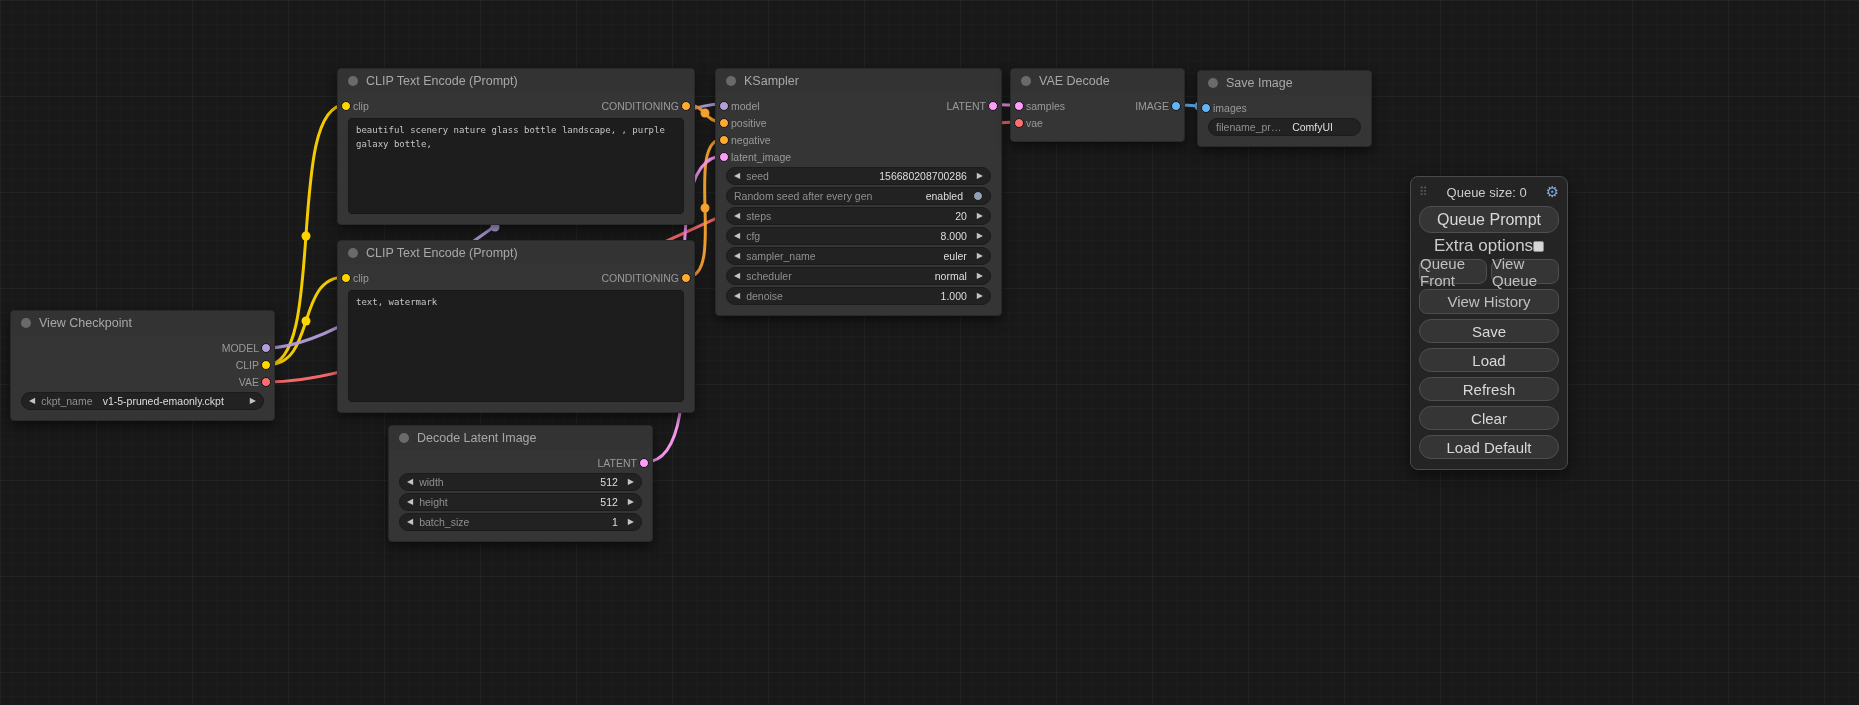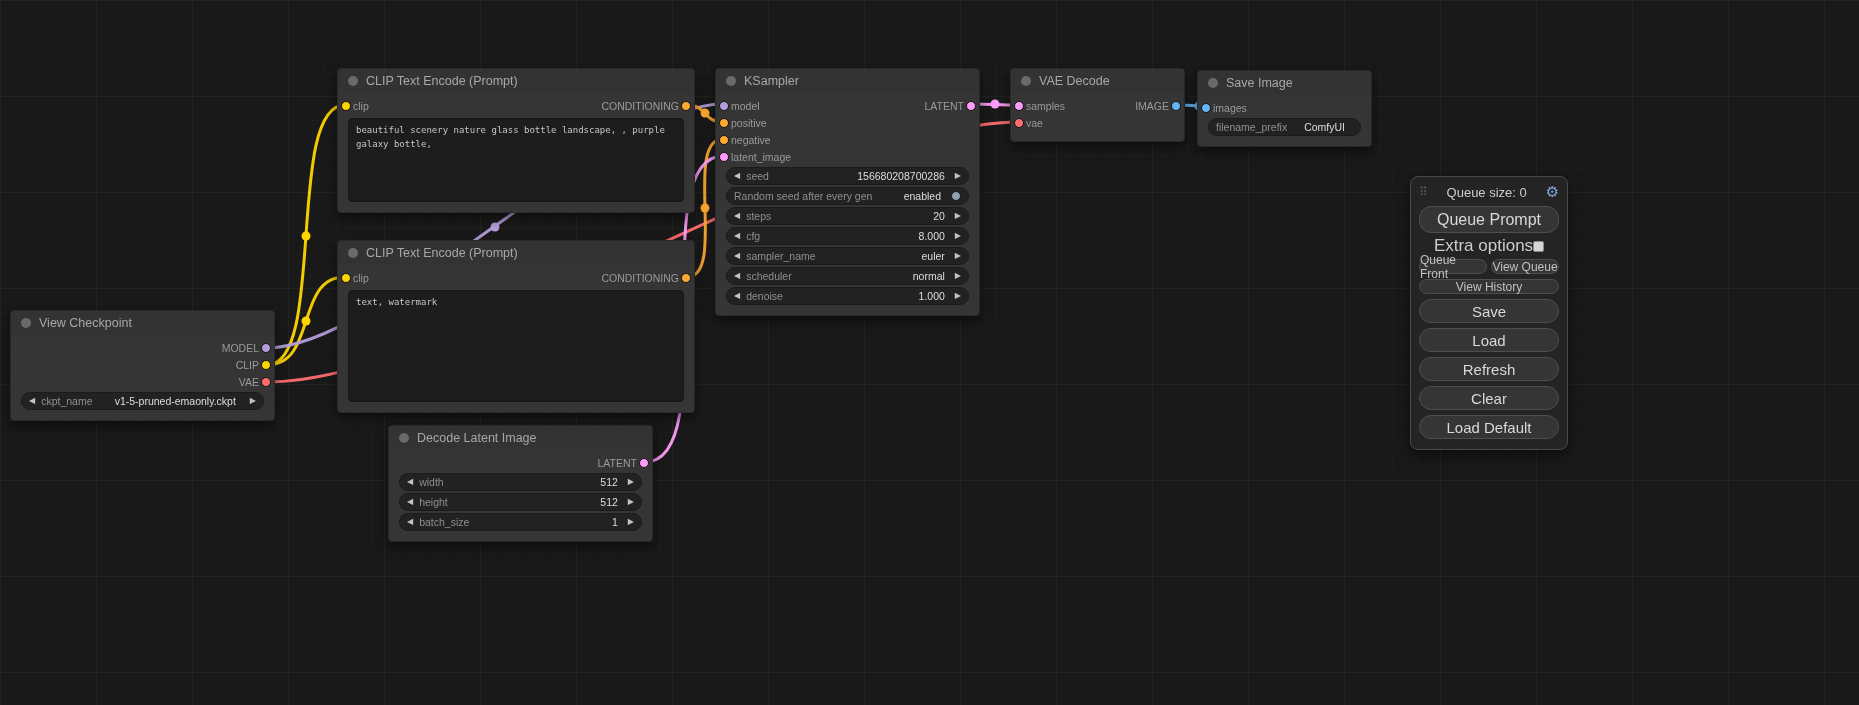--- a/index.html
+++ b/index.html
@@ -37,21 +37,21 @@
   .port.out{right:3px}
 
   .widget{
     height:18px;background:#222222;border:1px solid #1b1b1b;border-radius:9px;
     margin:2px 10px 0;display:flex;align-items:center;gap:6px;padding:0 7px;font-size:10.5px;white-space:nowrap;
   }
   .widget .arrow{color:#c4c4c4;font-size:8px;line-height:1;flex:none}
   .widget .w-label{color:#8f8f8f;overflow:hidden;text-overflow:ellipsis}
   .widget .grow{flex:1;text-align:left}
   .widget .w-value{color:#dedede;margin-right:4px}
-  .widget .w-value.pad{margin-right:8px}
+  .widget .w-value.pad{margin-right:20px}
   .toggle-dot{width:10px;height:10px;border-radius:50%;border:1px solid #141414;flex:none}
 
   .prompt{
     background:#1d1d1d;border:1px solid #181818;border-radius:4px;margin:4px 10px 0;padding:5px 7px;
     font-family:"DejaVu Sans Mono",monospace;font-size:9px;line-height:1.5;color:#c6c6c6;
     white-space:pre-wrap;word-break:break-word;overflow:hidden;
   }
 
   .menu{
     position:absolute;left:1410px;top:176px;width:158px;background:#242424;
@@ -60,21 +60,21 @@
   }
   .menu-header{display:flex;align-items:center;justify-content:space-between;color:#cccccc;font-size:13px;height:18px}
   .menu-header .drag{color:#5a5a5a;font-size:12px;cursor:move}
   .menu-header .gear{color:#7fa8d9;font-size:15px;cursor:pointer}
   .btn{
     background:#353535;border:1px solid #4e4e4e;border-radius:12px;color:#d8d8d8;
     display:flex;align-items:center;justify-content:center;cursor:pointer;user-select:none;
   }
   .btn.big{height:27px;font-size:16px}
   .btn.med{height:24px;font-size:15px}
-  .btn.small{height:15px;font-size:12px;flex:1;color:#c0c0c0;border-radius:8px}
+  .btn.small{height:25px;font-size:15px;flex:1;color:#c0c0c0;border-radius:8px}
   .btn-row{display:flex;gap:4px}
   .extra-row{display:flex;align-items:center;justify-content:center;gap:0;color:#cccccc;font-size:17px;height:16px}
   .checkbox{width:11px;height:11px;background:#d6d6d6;border:1px solid #8a8a8a;border-radius:2px}
   .vh-wrap{display:flex;justify-content:center}
   .vh-wrap .btn{width:104px}
 </style>
 </head>
 <body>
 
 <svg id="wires" xmlns="http://www.w3.org/2000/svg">
@@ -131,21 +131,21 @@
     <span class="title-dot"></span>
     <span>CLIP Text Encode (Prompt)</span>
   </div>
   <div class="node-body">
     <div class="slot dual">
       <span class="port in" style="background-color: rgb(255, 213, 0);"></span>
       <span>clip</span>
       <span>CONDITIONING</span>
       <span class="port out" style="background-color: rgb(255, 169, 49);"></span>
     </div>
-    <div class="prompt" style="height:84px">beautiful scenery nature glass bottle landscape, , purple galaxy bottle,</div>
+    <div class="prompt" style="height:96px">beautiful scenery nature glass bottle landscape, , purple galaxy bottle,</div>
   </div>
 </div>
 
 <div class="node" style="left:337px;top:240px;width:358px">
   <div class="node-title">
     <span class="title-dot"></span>
     <span>CLIP Text Encode (Prompt)</span>
   </div>
   <div class="node-body">
     <div class="slot dual">
@@ -182,21 +182,21 @@
     </div>
     <div class="widget">
       <span class="arrow">◀</span>
       <span class="w-label grow">batch_size</span>
       <span class="w-value">1</span>
       <span class="arrow">▶</span>
     </div>
   </div>
 </div>
 
-<div class="node" style="left:715px;top:68px;width:265px">
+<div class="node" style="left:715px;top:68px;width:287px">
   <div class="node-title">
     <span class="title-dot"></span>
     <span>KSampler</span>
   </div>
   <div class="node-body">
     <div class="slot dual">
       <span class="port in" style="background-color: rgb(179, 157, 219);"></span>
       <span>model</span>
       <span>LATENT</span>
       <span class="port out" style="background-color: rgb(255, 156, 249);"></span>

